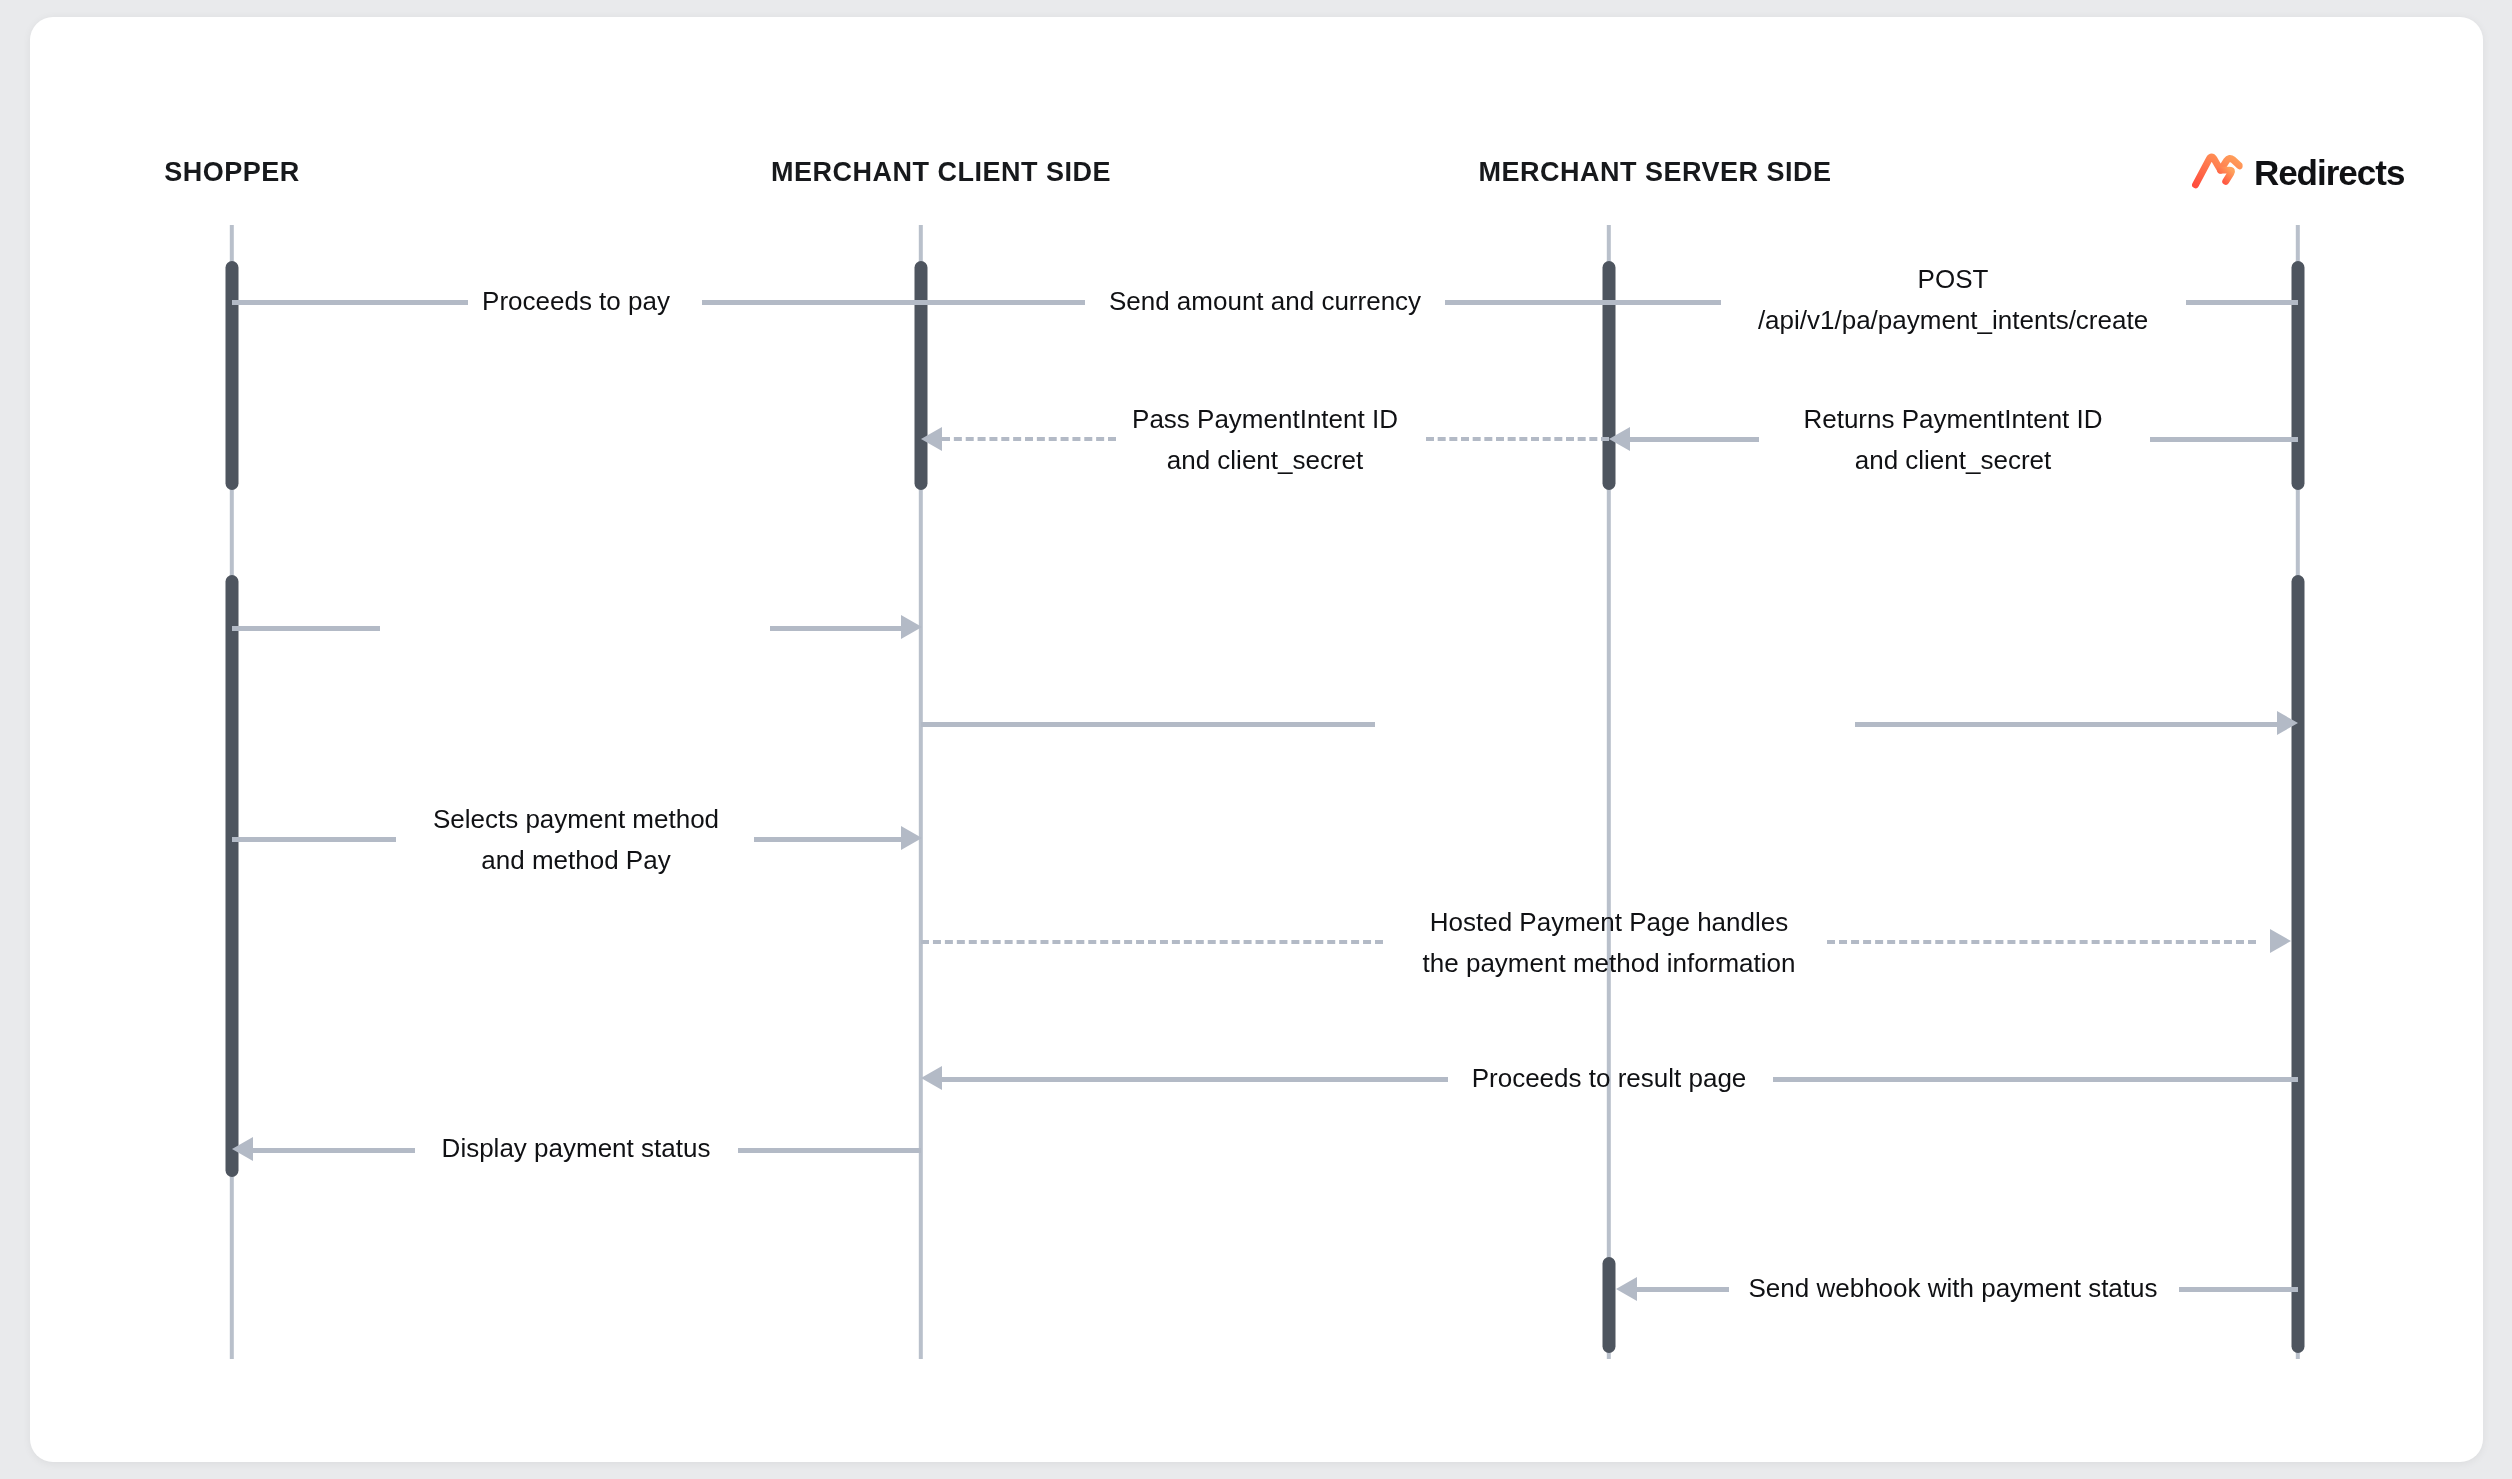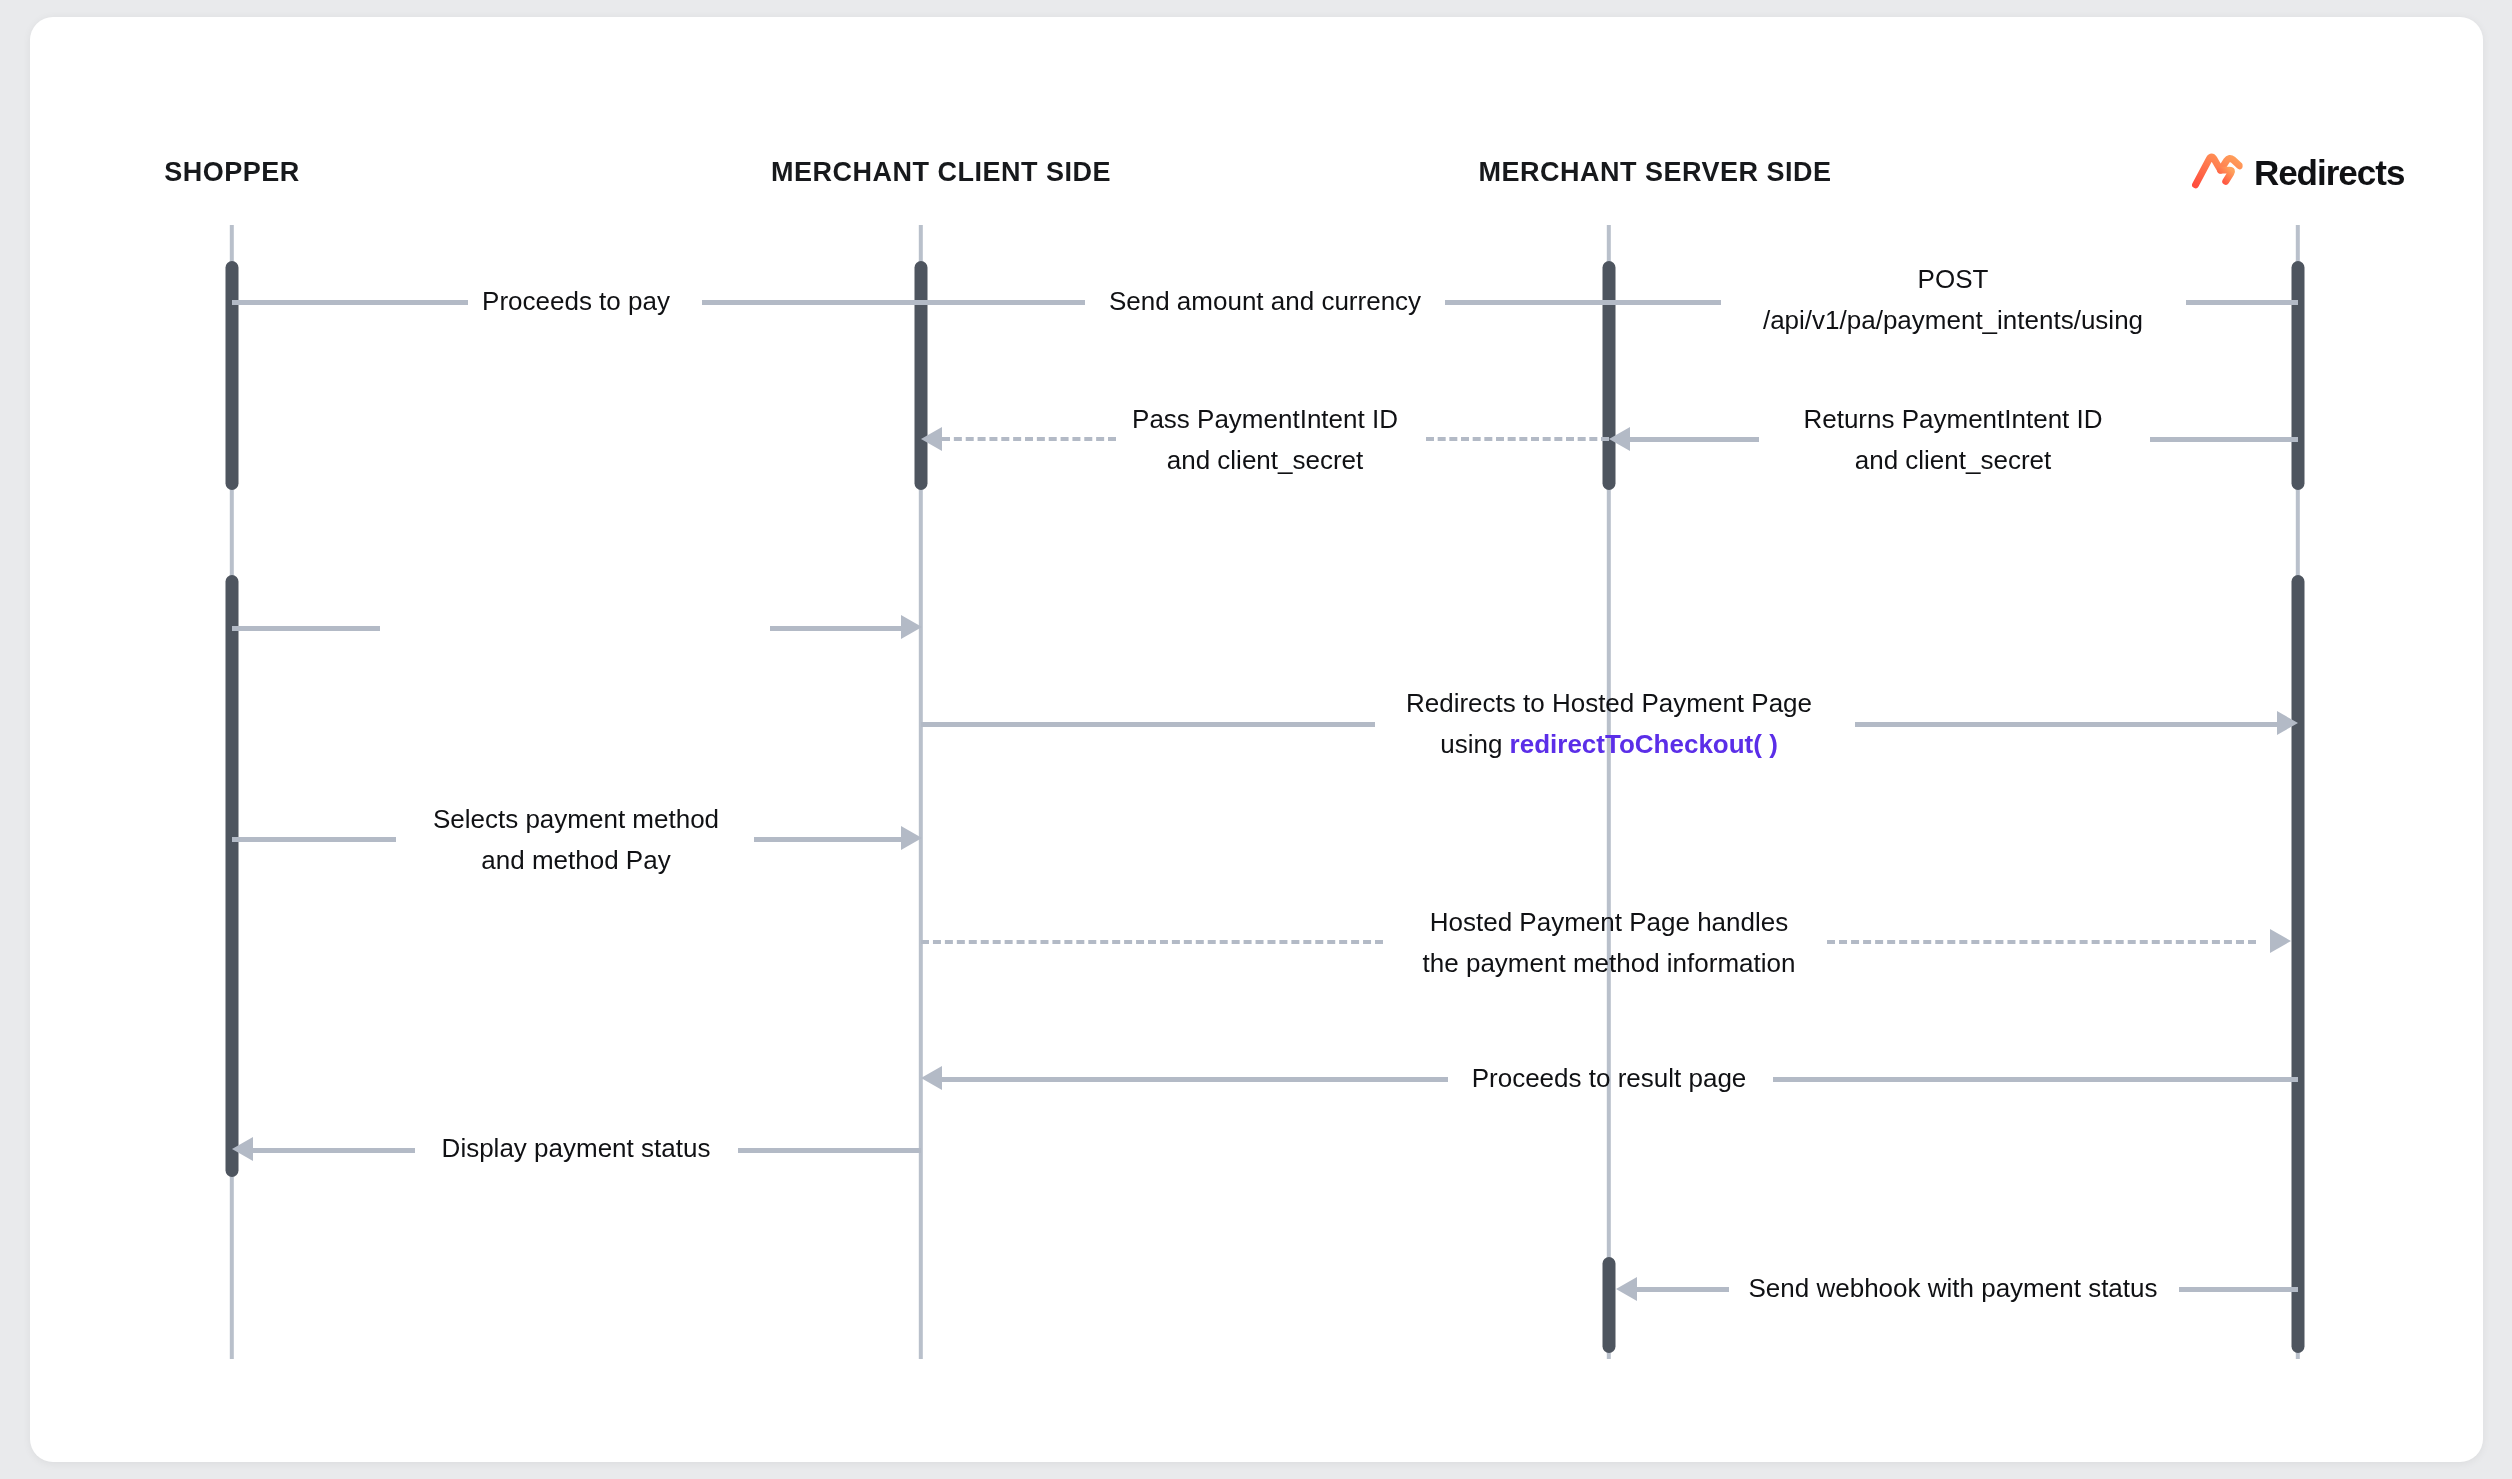--- a/index.html
+++ b/index.html
@@ -146,21 +146,21 @@
     <div class="msg-label" style="left:546px; top:264px;">Proceeds to pay</div>
 
     <div class="seg" style="left:891px; top:283px; width:164px;"></div>
     <div class="seg" style="left:1415px; top:283px; width:164px;"></div>
     <div class="msg-label" style="left:1235px; top:264px;">Send amount and currency</div>
 
     <div class="seg" style="left:1579px; top:283px; width:112px;"></div>
     <div class="seg" style="left:2156px; top:283px; width:112px;"></div>
     <div class="msg-label" style="left:1923px; top:242px;">
       <div>POST</div>
-      <div>/api/v1/pa/payment_intents/using</div>
+      <div>/api/v1/pa/payment_intents/create</div>
     </div>
 
     <div class="arrow-head left" style="left:891px; top:410px;"></div>
     <div class="seg dashed" style="left:912px; top:420px; width:174px;"></div>
     <div class="seg dashed" style="left:1396px; top:420px; width:183px;"></div>
     <div class="msg-label" style="left:1235px; top:382px;">
       <div>Pass PaymentIntent ID</div>
       <div>and client_secret</div>
     </div>
 
@@ -172,26 +172,20 @@
       <div>and client_secret</div>
     </div>
 
     <div class="seg" style="left:202px; top:609px; width:148px;"></div>
     <div class="seg" style="left:740px; top:609px; width:131px;"></div>
     <div class="arrow-head right" style="left:871px; top:598px;"></div>
 
     <div class="seg" style="left:891px; top:705px; width:454px;"></div>
     <div class="seg" style="left:1825px; top:705px; width:422px;"></div>
     <div class="arrow-head right" style="left:2247px; top:694px;"></div>
-    <div class="msg-label" style="left:1579px; top:666px;">
-      <div>Redirects to Hosted Payment Page</div>
-      <div>
-        <span>using </span><span class="code">redirectToCheckout( )</span>
-      </div>
-    </div>
 
     <div class="seg" style="left:202px; top:820px; width:164px;"></div>
     <div class="seg" style="left:724px; top:820px; width:147px;"></div>
     <div class="arrow-head right" style="left:871px; top:809px;"></div>
     <div class="msg-label" style="left:546px; top:782px;">
       <div>Selects payment method</div>
       <div>and method Pay</div>
     </div>
 
     <div class="seg dashed" style="left:891px; top:923px; width:462px;"></div>

